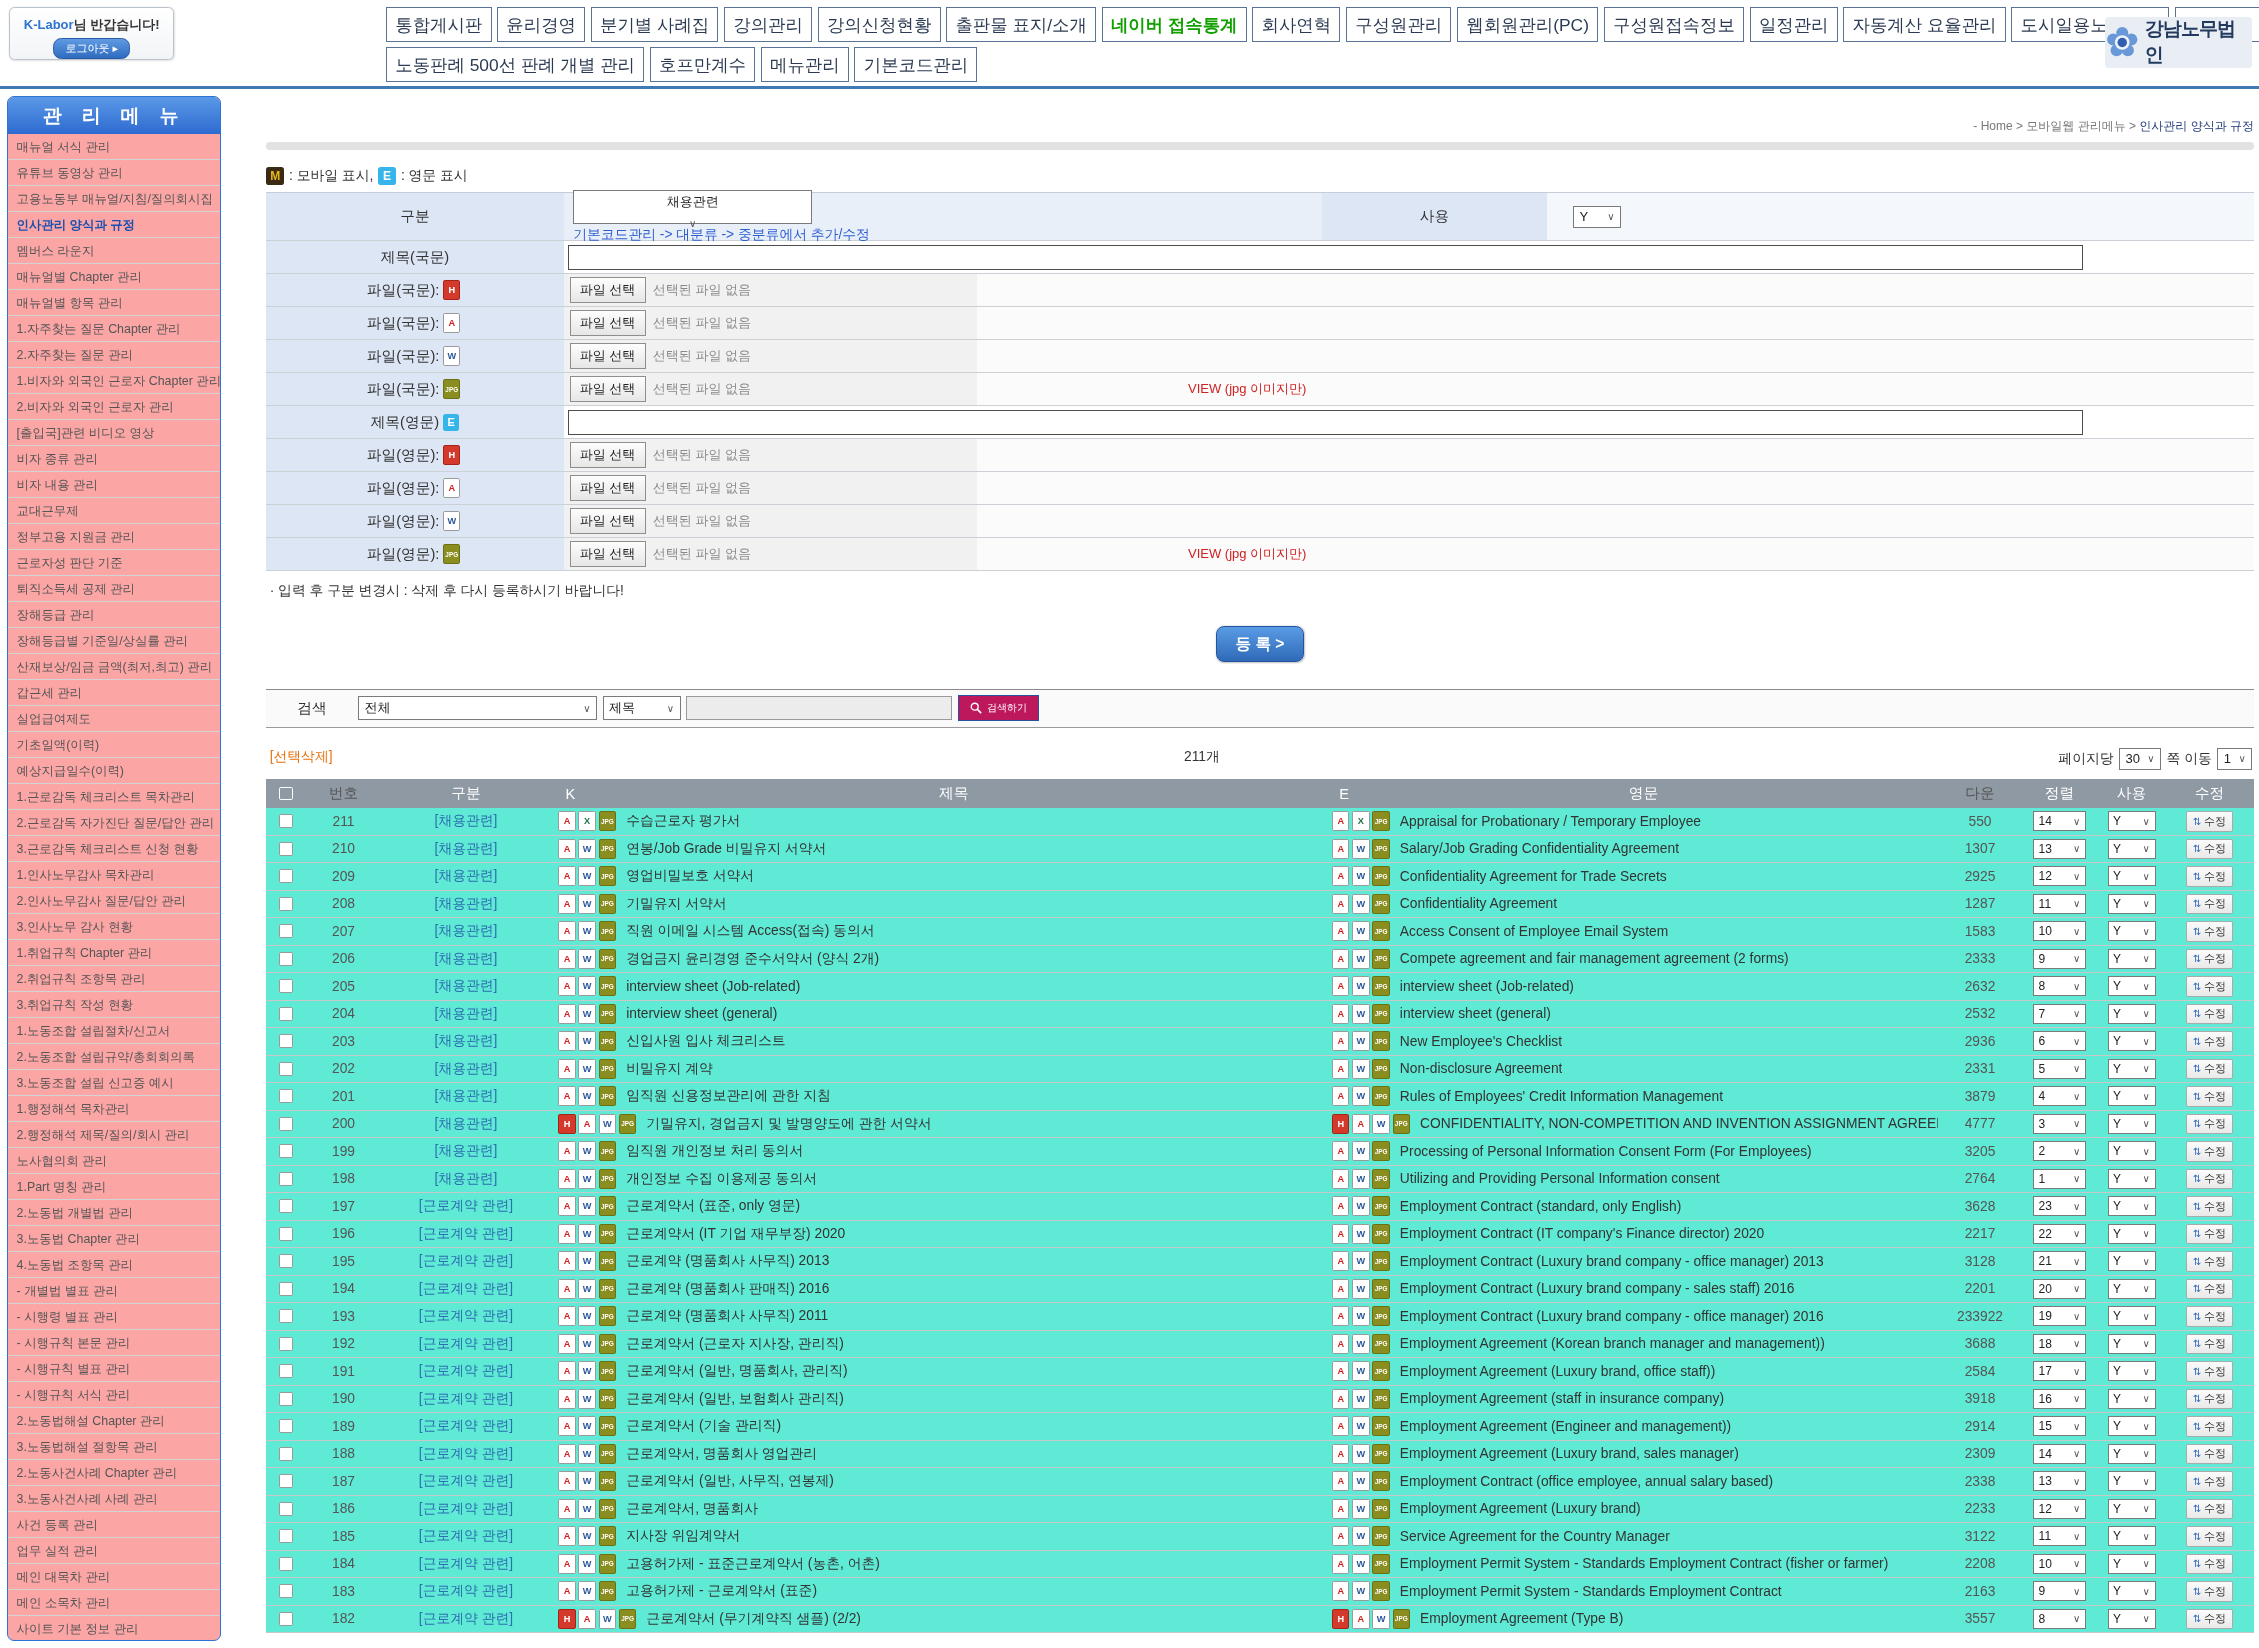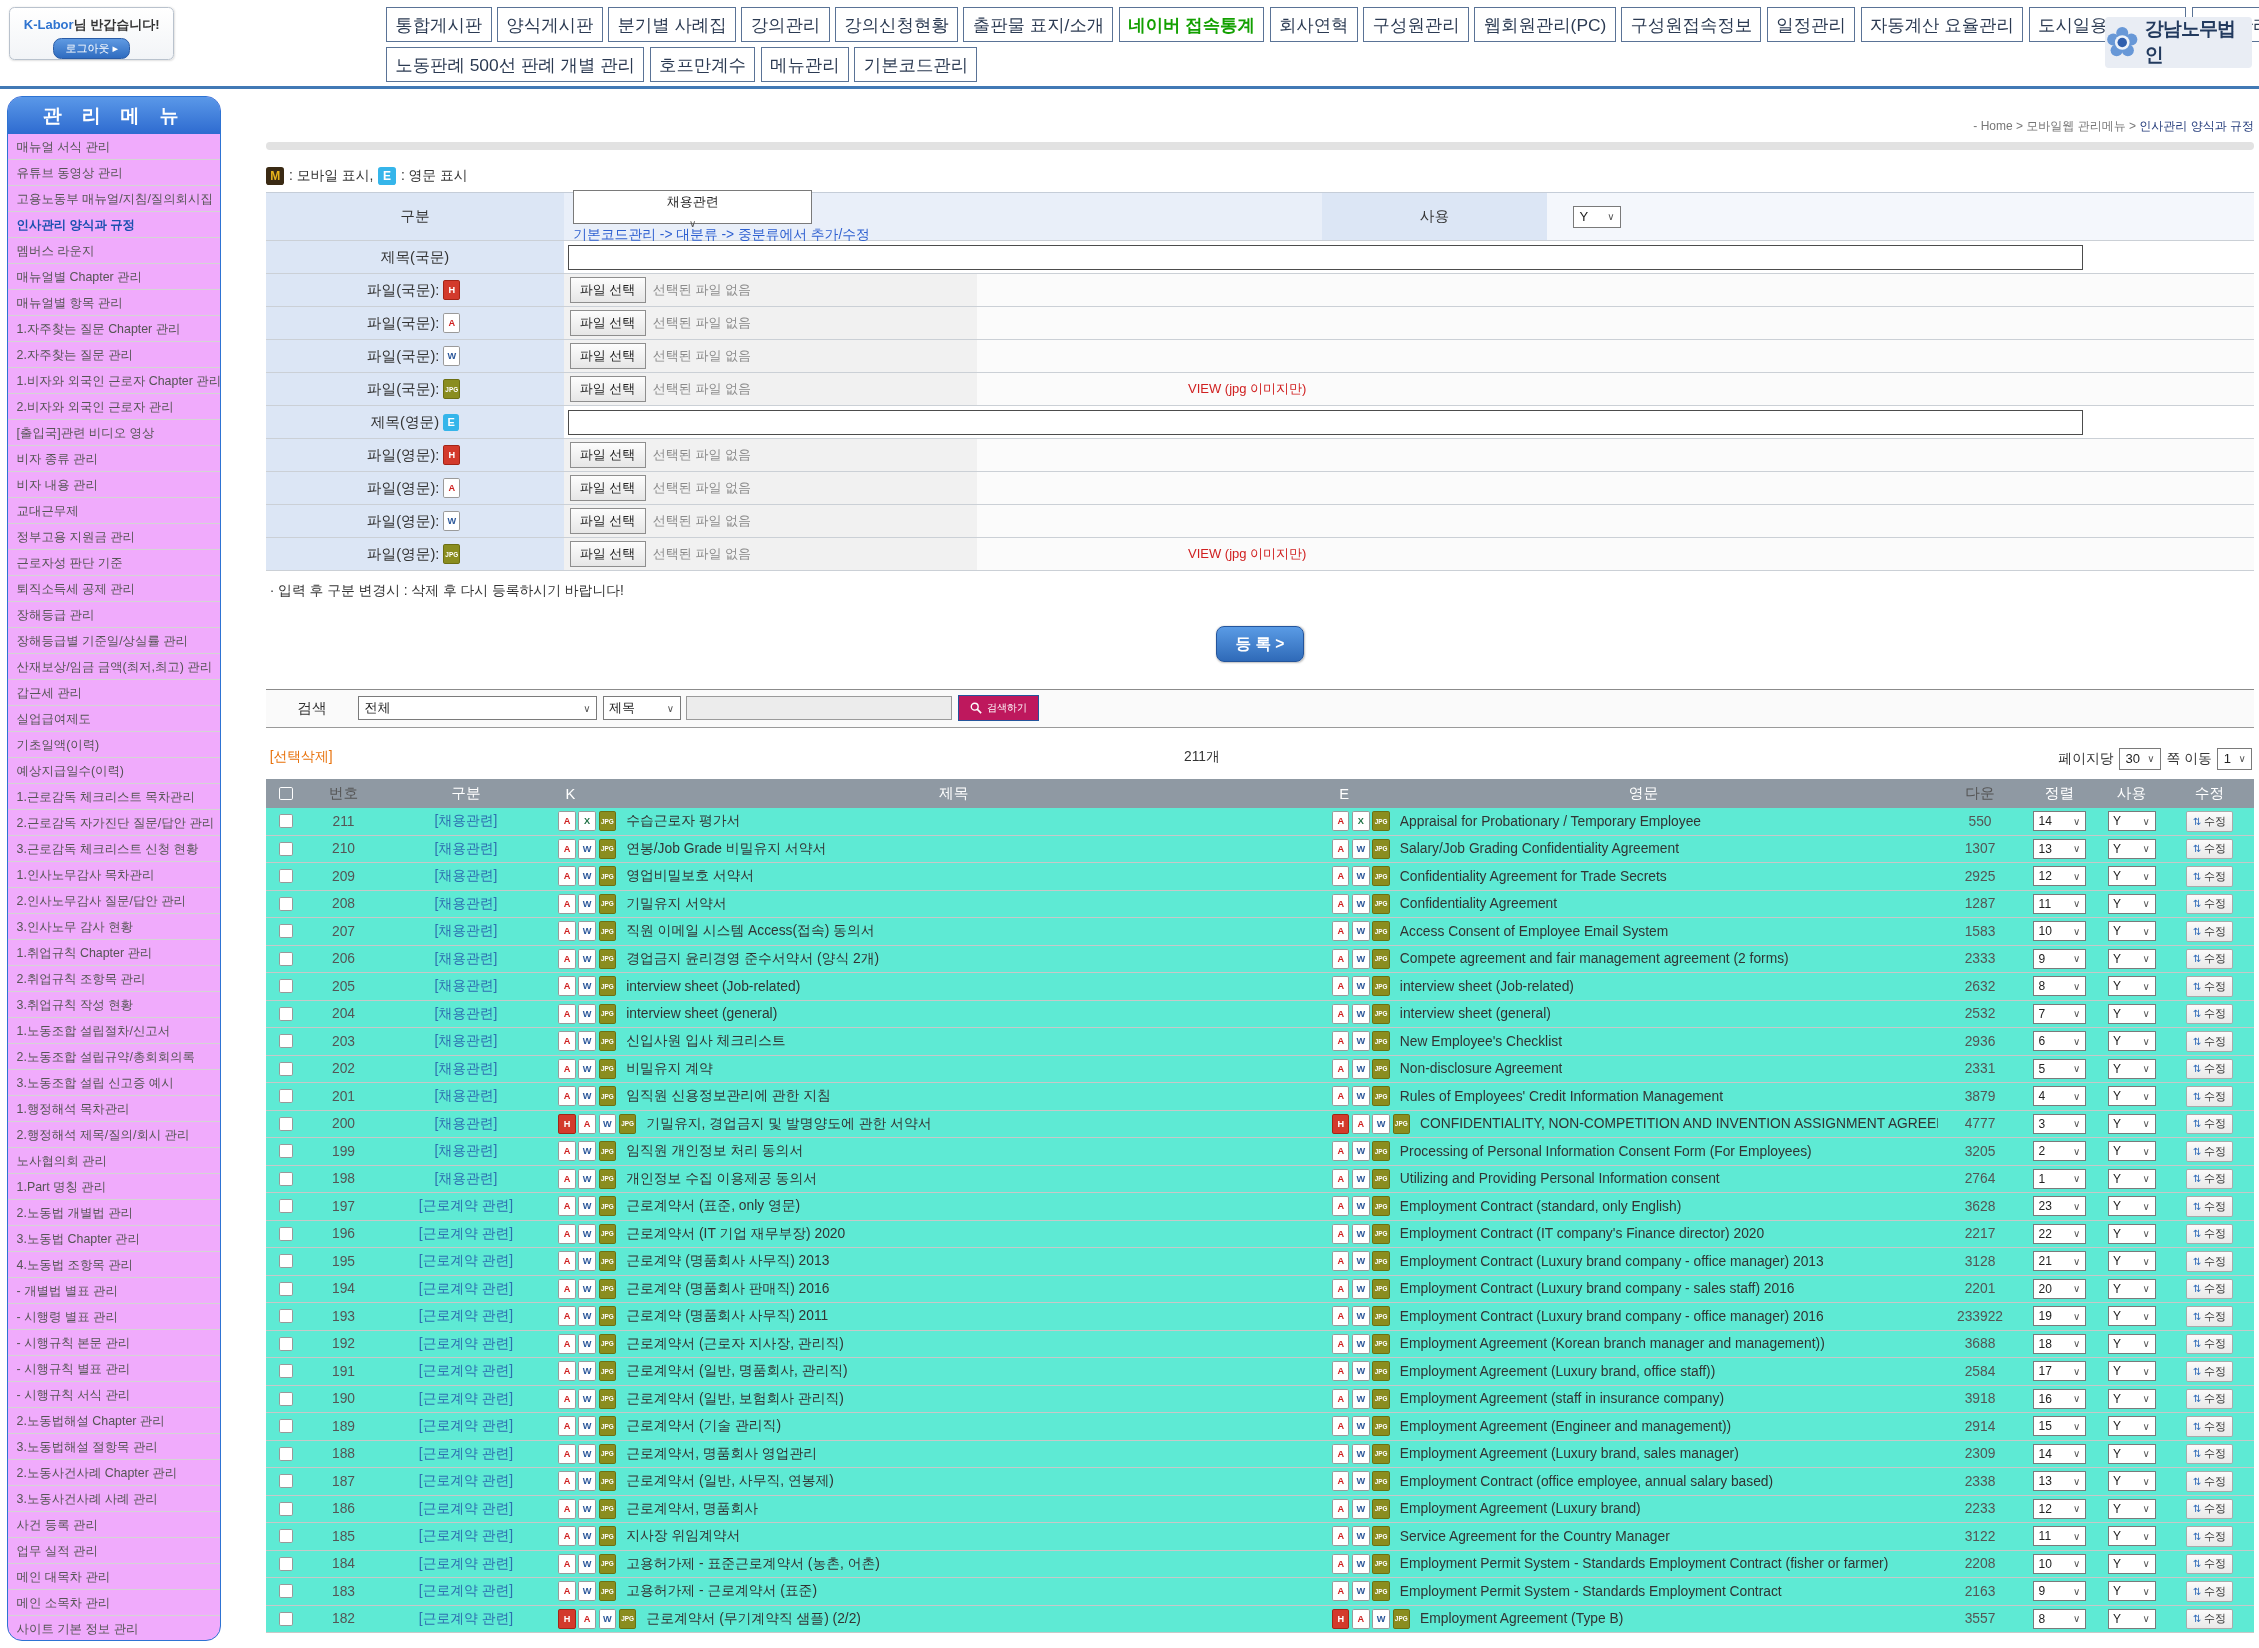--- a/index.html
+++ b/index.html
@@ -20,21 +20,21 @@
   .nav-btn { border:0.9px solid #5a7396; background:#fff; color:#2b3a52; font-size:17.4px;
     padding:4.6px 8.3px; margin-right:5.5px; white-space:nowrap; cursor:pointer; }
   .nav-btn.hl { color:#12a000; font-weight:bold; }
   .brand { position:absolute; right:7.3px; top:16.5px; width:147px; height:51px; background:#e9edf4;
     border-radius:3.7px; display:flex; align-items:center; justify-content:center; gap:5.5px; }
   .brand-name { font-size:19px; font-weight:bold; color:#223a5e; letter-spacing:-0.9px; }
   .blue-line { position:absolute; left:0; top:86px; width:100%; height:2.8px; background:#4179b5; }
 
   
   .sidebar { position:absolute; left:7.3px; top:96px; width:214px; height:1545px;
-    border:1.8px solid #2d73d3; border-radius:15px; background:#f0abfc; overflow:hidden; }
+    border:1.8px solid #2d73d3; border-radius:7px; background:#fca5a5; overflow:hidden; }
   .sidebar-title { height:37px; background:linear-gradient(#5a98e8,#2e6bd0); color:#fff;
     font-size:19px; font-weight:bold; letter-spacing:7.3px; text-align:center; line-height:37px; }
   .sidebar-list { list-style:none; }
   .sidebar-list li { height:26px; line-height:26px; padding-left:8.3px; font-size:12.4px; color:#555;
     border-bottom:0.9px solid #d4d4d4; white-space:nowrap; overflow:hidden; cursor:pointer; }
   .sidebar-list li.active { color:#1a50b0; font-weight:bold; }
 
   
   .main { position:absolute; left:266px; top:92px; width:1988px; }
   .breadcrumb { text-align:right; font-size:12px; color:#777; margin-top:26px; height:16.5px; }
@@ -136,21 +136,21 @@
 <div class="top-header">
   <div class="login-box">
     <div class="login-text">
       <span class="kl">K-Labor</span><span>님 반갑습니다!</span>
     </div>
     <span class="logout-btn">로그아웃 ▸</span>
   </div>
   <div class="nav-wrap">
     <div class="nav-row" id="nav-row1">
         <span class="nav-btn">통합게시판</span>
-        <span class="nav-btn">양식게시판</span>
+        <span class="nav-btn">윤리경영</span>
         <span class="nav-btn">분기별 사례집</span>
         <span class="nav-btn">강의관리</span>
         <span class="nav-btn">강의신청현황</span>
         <span class="nav-btn">출판물 표지/소개</span>
         <span class="nav-btn hl">네이버 접속통계</span>
         <span class="nav-btn">회사연혁</span>
         <span class="nav-btn">구성원관리</span>
         <span class="nav-btn">웹회원관리(PC)</span>
         <span class="nav-btn">구성원접속정보</span>
         <span class="nav-btn">일정관리</span>

